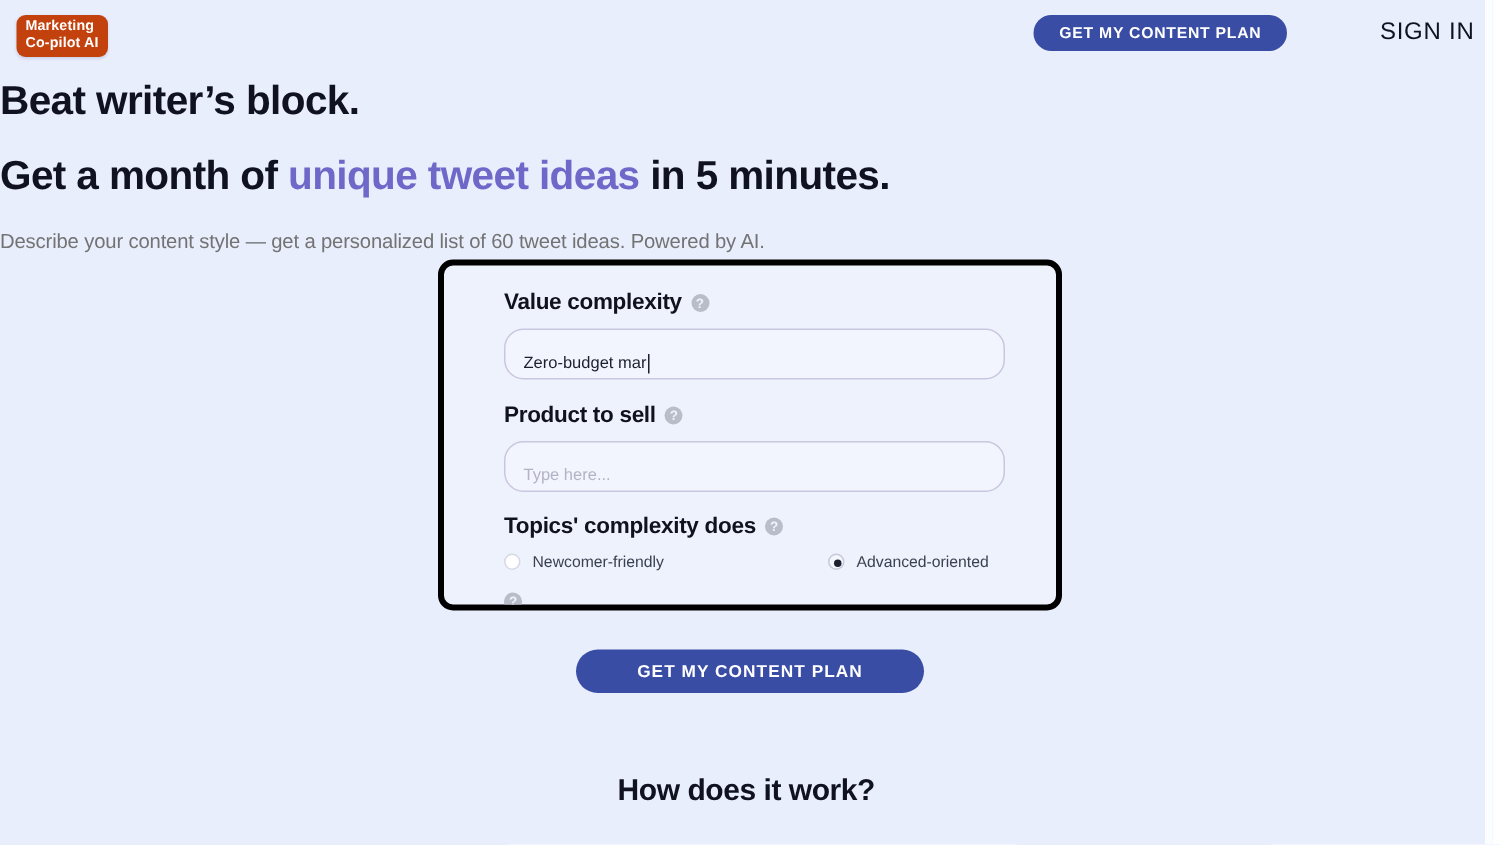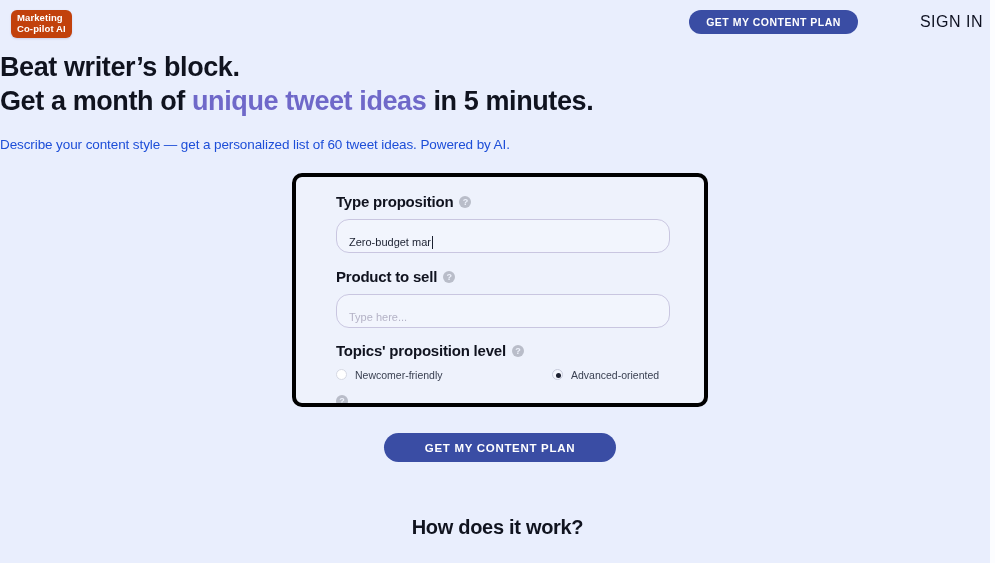--- a/index.html
+++ b/index.html
@@ -90,25 +90,25 @@
     width: 995px;
     text-align: left;
   }
   .headline-1, .headline-2 {
     color: #10131f;
     font-size: 27px;
     font-weight: 700;
     letter-spacing: -0.4px;
     line-height: 34px;
   }
-  .headline-2 { margin-top: 0; }
+  .headline-2 { margin-top: 16px; }
   .accent { color: #6f68c9; }
   .subtitle {
     margin-top: 19px;
-    color: #1d4ed8;
+    color: #737373;
     font-size: 13.5px;
     font-weight: 400;
     letter-spacing: -0.1px;
   }
 
   
   .card {
     position: absolute;
     left: 292px;
     top: 173px;
@@ -255,21 +255,21 @@
   <div class="hero">
     <div class="headline-1">Beat writer’s block.</div>
     <div class="headline-2"><span>Get a month of </span><span class="accent">unique tweet ideas</span><span> in 5 minutes.</span></div>
     <div class="subtitle">Describe your content style — get a personalized list of 60 tweet ideas. Powered by AI.</div>
   </div>
 
   <div class="card">
     <div class="card-inner">
 
       <div class="field-label">
-        <span>Type proposition</span>
+        <span>Value complexity</span>
         <span class="help-icon">?</span>
       </div>
       <div class="input-wrap">
         <div class="input-box">
             <span>Zero-budget mar</span>
             <span class="caret"></span>
           </div>
       </div>
 
       <div class="gap-1"></div>
@@ -278,21 +278,21 @@
         <span>Product to sell</span>
         <span class="help-icon">?</span>
       </div>
       <div class="input-wrap">
         <div class="input-box placeholder">Type here...</div>
       </div>
 
       <div class="gap-2"></div>
 
       <div class="field-label">
-        <span>Topics' proposition level</span>
+        <span>Topics' complexity does</span>
         <span class="help-icon">?</span>
       </div>
       <div class="radio-row">
         <div class="radio-opt first">
           <span class="radio-dot"></span>
           <span>Newcomer-friendly</span>
         </div>
         <div class="radio-opt">
           <span class="radio-dot checked"></span>
           <span>Advanced-oriented</span>

